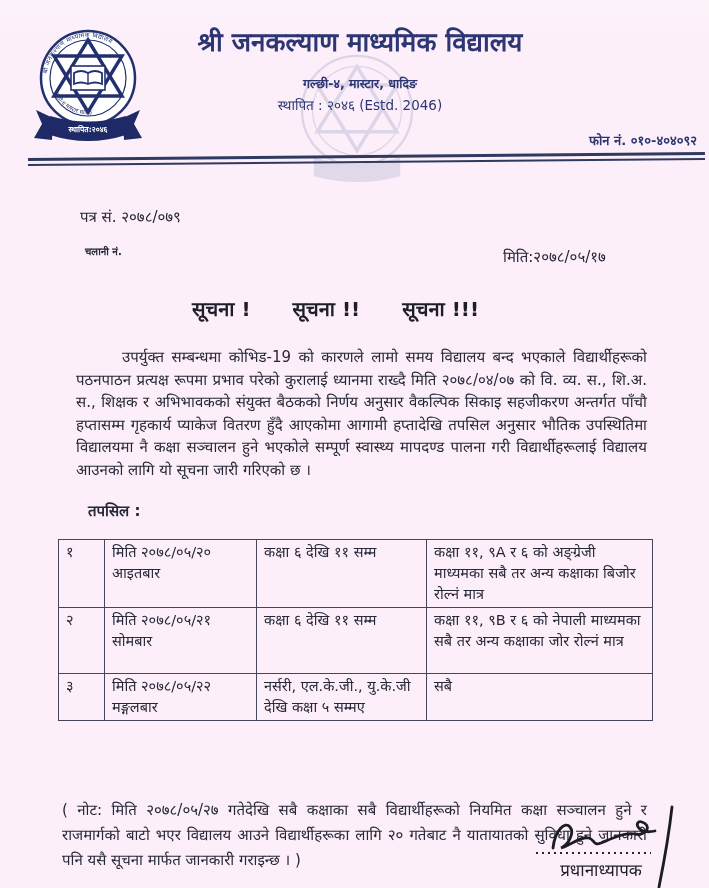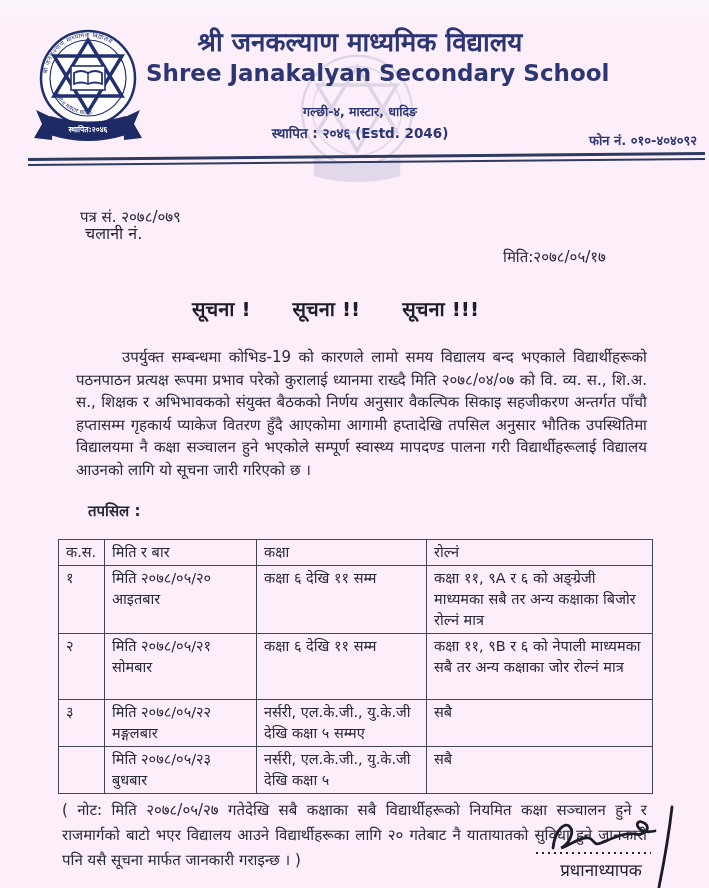--- a/index.html
+++ b/index.html
@@ -12,28 +12,28 @@
     overflow:hidden;
   }
   
   .logo{position:absolute;left:33px;top:26px;width:110px;height:130px;}
   .watermark{position:absolute;left:290px;top:50px;width:134px;height:152px;opacity:.28;}
   .hdr{position:absolute;left:146px;top:28px;width:428px;text-align:center;color:#2b3673;}
   .hdr .np{font-size:26px;font-weight:bold;white-space:nowrap;line-height:1.15;}
   .hdr .en{font-size:23px;font-weight:bold;white-space:nowrap;margin-top:2px;}
   .hdr .anp{font-size:12.5px;font-weight:bold;margin-top:17px;}
   .hdr .aen{font-size:14.5px;margin-top:4px;}
-  .hdr .est{font-size:13.5px;font-weight:bold;margin-top:4px;}
+  .hdr .est{font-size:13.5px;font-weight:normal;margin-top:4px;}
   .phone{position:absolute;right:12px;top:131px;font-size:13px;font-weight:bold;color:#2b3673;}
   .rule{position:absolute;left:28px;top:158px;width:677px;height:3px;
         border-top:3.5px solid #2e3a60;border-bottom:2px solid #2e3a60;
         transform:rotate(-0.5deg);transform-origin:left center;}
   
   .letterno{position:absolute;left:80px;top:206px;font-size:15px;}
-  .dispatch{position:absolute;left:85px;top:222px;font-size:16px;}
+  .dispatch{position:absolute;left:85px;top:244px;font-size:10px;font-weight:bold;}
   .ndate{position:absolute;left:503px;top:246px;font-size:15px;}
   
   .heading{position:absolute;left:0;top:295px;width:709px;display:flex;
            justify-content:center;gap:42px;transform:translateX(-19px);
            font-size:20px;font-weight:bold;color:#1d1e2a;}
   
   .para{position:absolute;left:76px;top:346px;width:571px;font-size:15px;
         line-height:22.5px;text-align:justify;text-indent:46px;}
   .tapasil{position:absolute;left:88px;top:500px;font-size:15px;font-weight:bold;}
   
@@ -86,21 +86,20 @@
       <line x1="55" y1="47" x2="55" y2="58" stroke="#223070" stroke-width="1.4"></line>
       <path d="M20,92 L3,84 L9,98 L1,112 L19,114 Z" fill="#1d2a66"></path>
       <path d="M90,92 L107,84 L101,98 L109,112 L91,114 Z" fill="#1d2a66"></path>
       <path d="M17,90 Q55,101 93,90 L93,109 Q55,121 17,109 Z" fill="#1d2a66"></path>
       <text x="55" y="106" text-anchor="middle" font-size="7.6" fill="#ffffff" font-weight="bold">स्थापित:२०४६</text>
     </svg>
   </div>
 
   <div class="hdr">
     <div class="np">श्री जनकल्याण माध्यमिक विद्यालय</div>
-    <div class="en">Shree Janakalyan Secondary School</div>
     <div class="anp">गल्छी-४, मास्टार, धादिङ</div>
     <div class="est">स्थापित : २०४६ (Estd. 2046)</div>
   </div>
   <div class="phone">फोन नं. ०१०-४०४०९२</div>
   <div class="rule"></div>
 
   <div class="letterno">पत्र सं. २०७८/०७९</div>
   <div class="dispatch">चलानी नं.</div>
   <div class="ndate">मिति:२०७८/०५/१७</div>
 
@@ -114,26 +113,20 @@
   <div class="tapasil">तपसिल :</div>
 
   <table class="sched">
     <colgroup>
         <col class="c1">
         <col class="c2">
         <col class="c3">
         <col class="c4">
       </colgroup>
     <tbody>
-        <tr class="h">
-      <th>क.स.</th>
-      <th>मिति र बार</th>
-      <th>कक्षा</th>
-      <th>रोल्नं</th>
-    </tr>
     <tr class="r1">
       <td>१</td>
       <td class="dt">मिति २०७८/०५/२०
 आइतबार</td>
       <td>कक्षा ६ देखि ११ सम्म</td>
       <td>कक्षा ११, ९A र ६ को अङ्ग्रेजी माध्यमका सबै तर अन्य कक्षाका बिजोर रोल्नं मात्र</td>
     </tr>
     <tr class="r2">
       <td>२</td>
       <td class="dt">मिति २०७८/०५/२१
@@ -141,27 +134,20 @@
       <td>कक्षा ६ देखि ११ सम्म</td>
       <td>कक्षा ११, ९B र ६ को नेपाली माध्यमका सबै तर अन्य कक्षाका जोर रोल्नं मात्र</td>
     </tr>
     <tr class="r3">
       <td>३</td>
       <td class="dt">मिति २०७८/०५/२२
 मङ्गलबार</td>
       <td>नर्सरी, एल.के.जी., यु.के.जी देखि कक्षा ५ सम्मए</td>
       <td>सबै</td>
     </tr>
-    <tr class="r4">
-      <td></td>
-      <td class="dt">मिति २०७८/०५/२३
-बुधबार</td>
-      <td>नर्सरी, एल.के.जी., यु.के.जी देखि कक्षा ५</td>
-      <td>सबै</td>
-    </tr>
   </tbody>
     </table>
 
   <div class="note">( नोट: मिति २०७८/०५/२७ गतेदेखि सबै कक्षाका सबै विद्यार्थीहरूको नियमित कक्षा सञ्चालन हुने र राजमार्गको बाटो भएर विद्यालय आउने विद्यार्थीहरूका लागि २० गतेबाट नै यातायातको सुविधा हुने जानकारी पनि यसै सूचना मार्फत जानकारी गराइन्छ । )</div>
 
   <svg class="sig" viewBox="0 0 178 84">
     <path d="M30,44 C32,26 42,17 47,23 C52,29 45,41 38,44 C50,40 58,32 66,34 C72,36 70,42 78,39 C90,34 102,28 112,30 C124,32 129,21 119,18 C111,15 112,31 132,27" fill="none" stroke="#1b1c25" stroke-width="2.8" stroke-linecap="round"></path>
     <path d="M149,3 C146,30 141,58 136,83" fill="none" stroke="#1b1c25" stroke-width="2.8" stroke-linecap="round"></path>
     <line x1="13" y1="49" x2="128" y2="49" stroke="#24252f" stroke-width="2.2" stroke-dasharray="2 4"></line>
   </svg>

